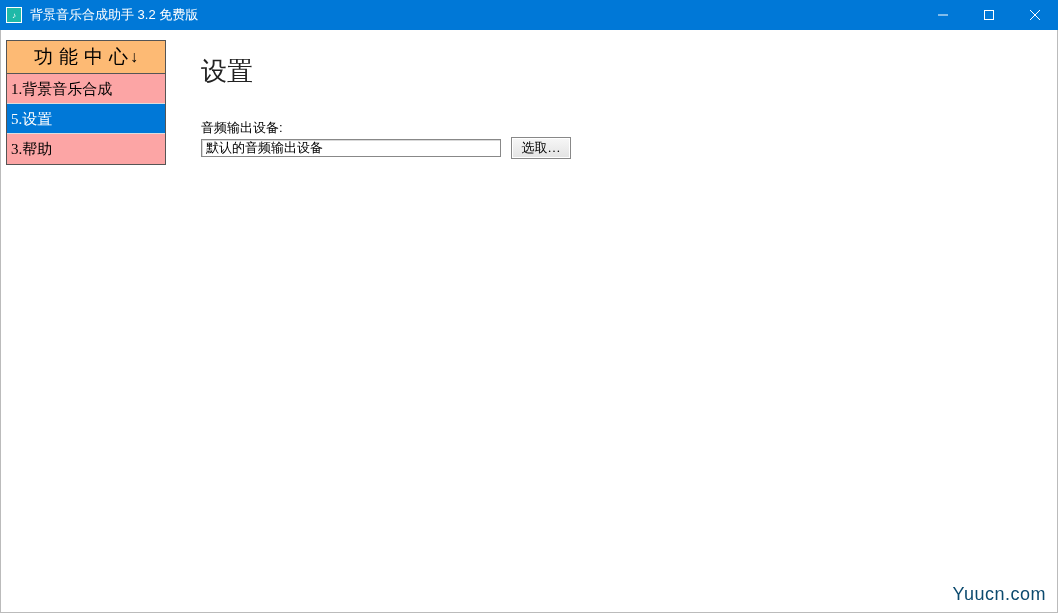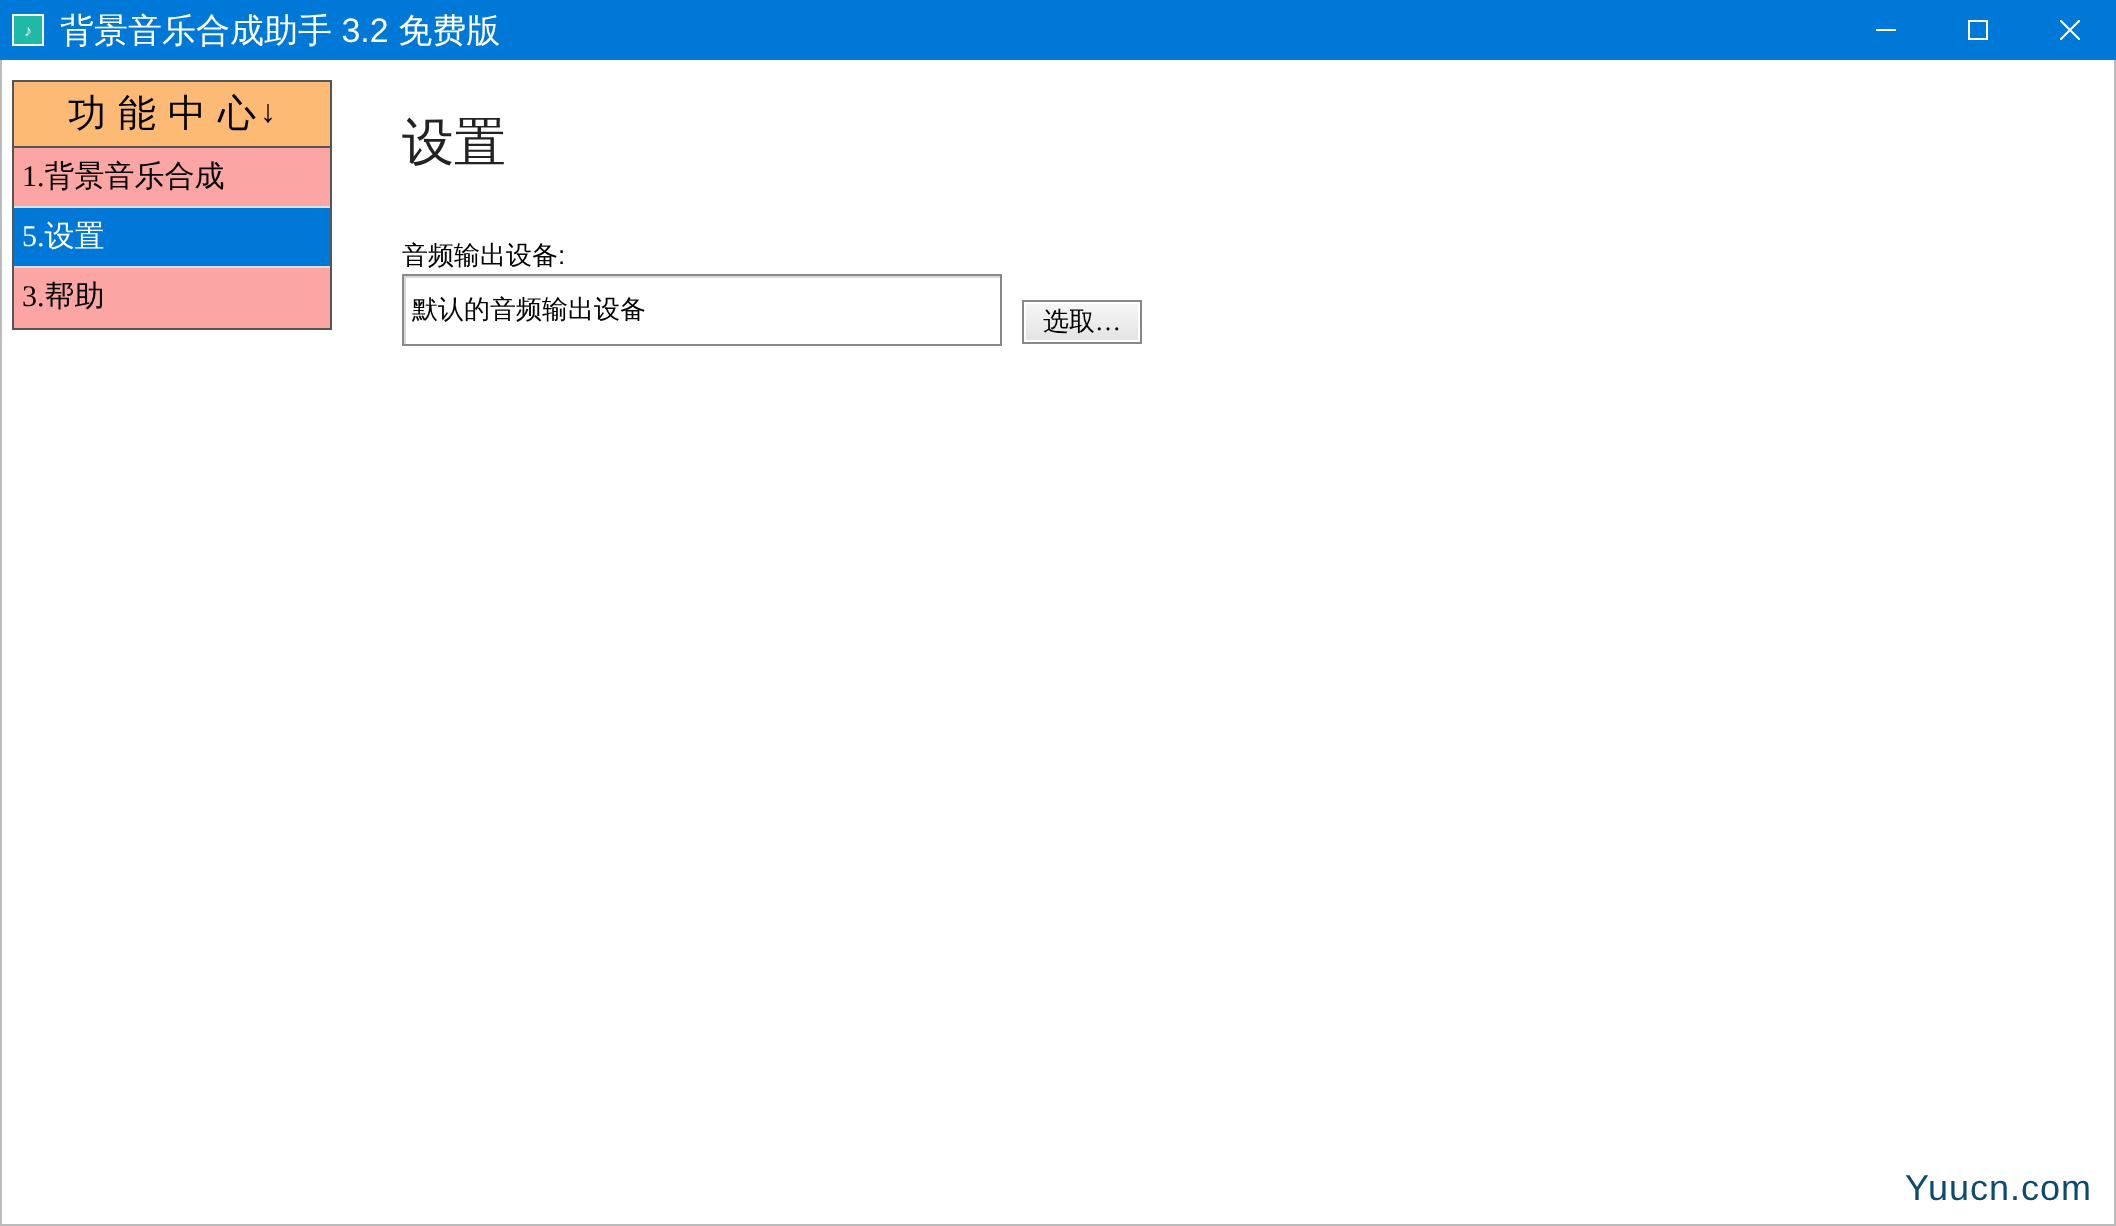--- a/index.html
+++ b/index.html
@@ -27,21 +27,21 @@
       border: 1px solid #ffffff;
       margin-right: 8px;
       display: flex;
       align-items: center;
       justify-content: center;
       font-size: 8px;
       color: #ffffff;
       font-weight: bold;
     }
     .title-text {
-      font-size: 17px;
+      font-size: 13px;
       flex: 1;
     }
     .window-controls {
       display: flex;
       height: 100%;
     }
     .win-btn {
       width: 46px;
       height: 30px;
       display: flex;
@@ -120,39 +120,38 @@
       margin-bottom: 0;
       color: #000;
     }
     .field-row {
       display: flex;
       align-items: center;
       gap: 10px;
     }
     .device-input {
       width: 300px;
-      height: 36px;
+      height: 18px;
       border: 1px solid #888;
       padding: 0 4px;
       font-size: 13px;
       font-family: "SimSun", serif;
       background: #fff;
       box-shadow: inset 1px 1px 0 rgba(0,0,0,0.15);
     }
     .select-button {
       height: 22px;
       min-width: 60px;
       padding: 0 8px;
       font-size: 13px;
       font-family: "SimSun", serif;
       background: linear-gradient(#f7f7f7, #e3e3e3);
       border: 1px solid #888;
       cursor: pointer;
       box-shadow: inset 0 0 0 1px #fff;
-      margin-top: 12px;
     }
     .watermark {
       position: absolute;
       right: 12px;
       bottom: 8px;
       font-size: 18px;
       color: #0c4a6e;
       font-family: Liberation Sans, sans-serif;
       letter-spacing: 0.5px;
     }

